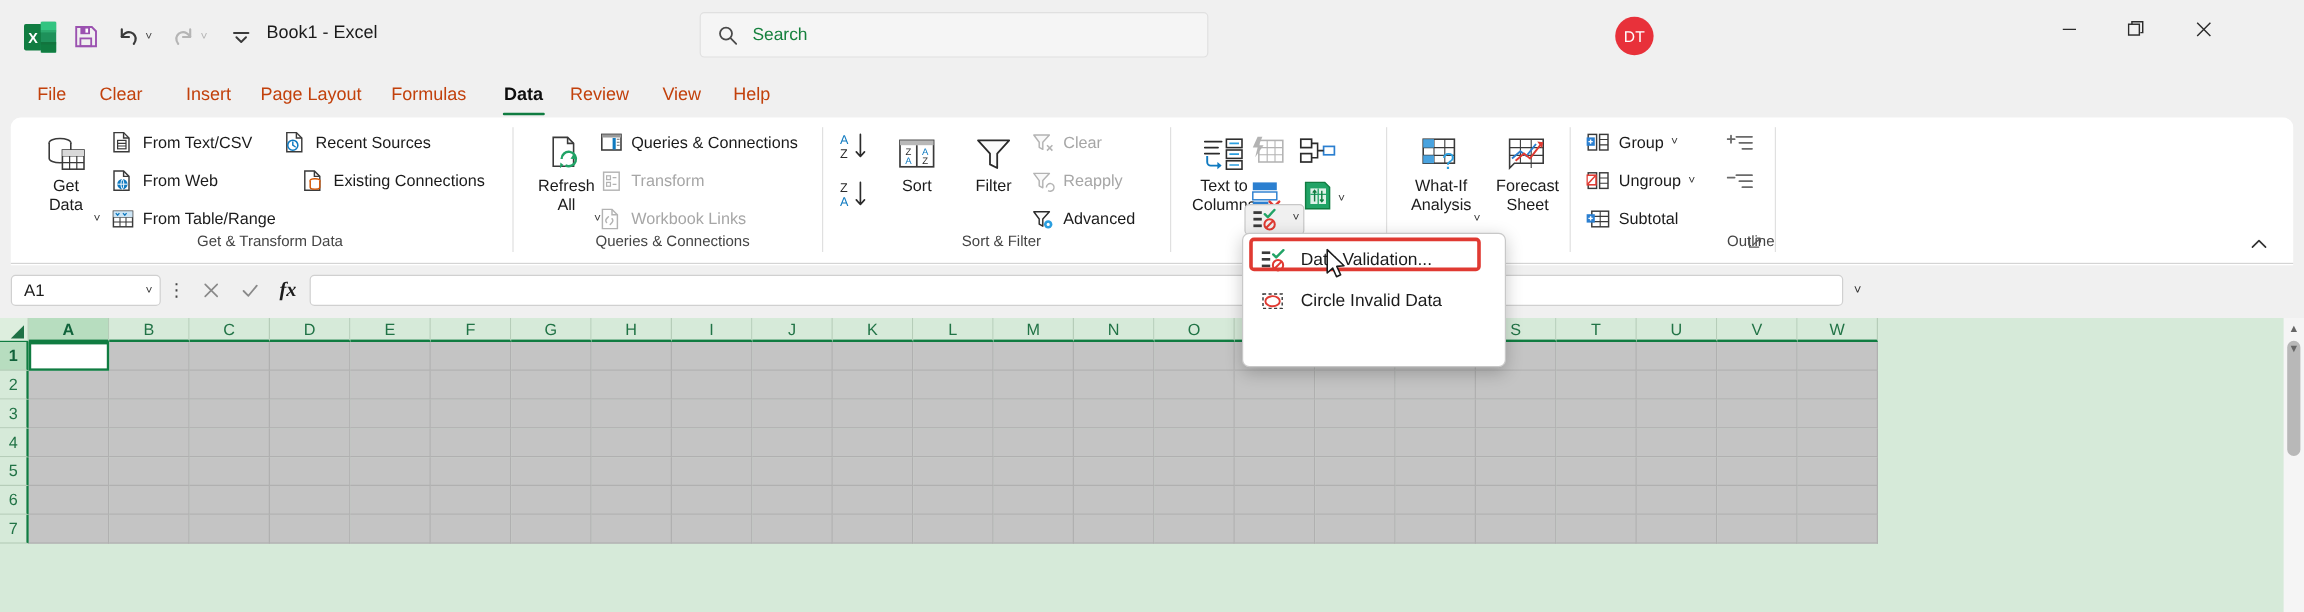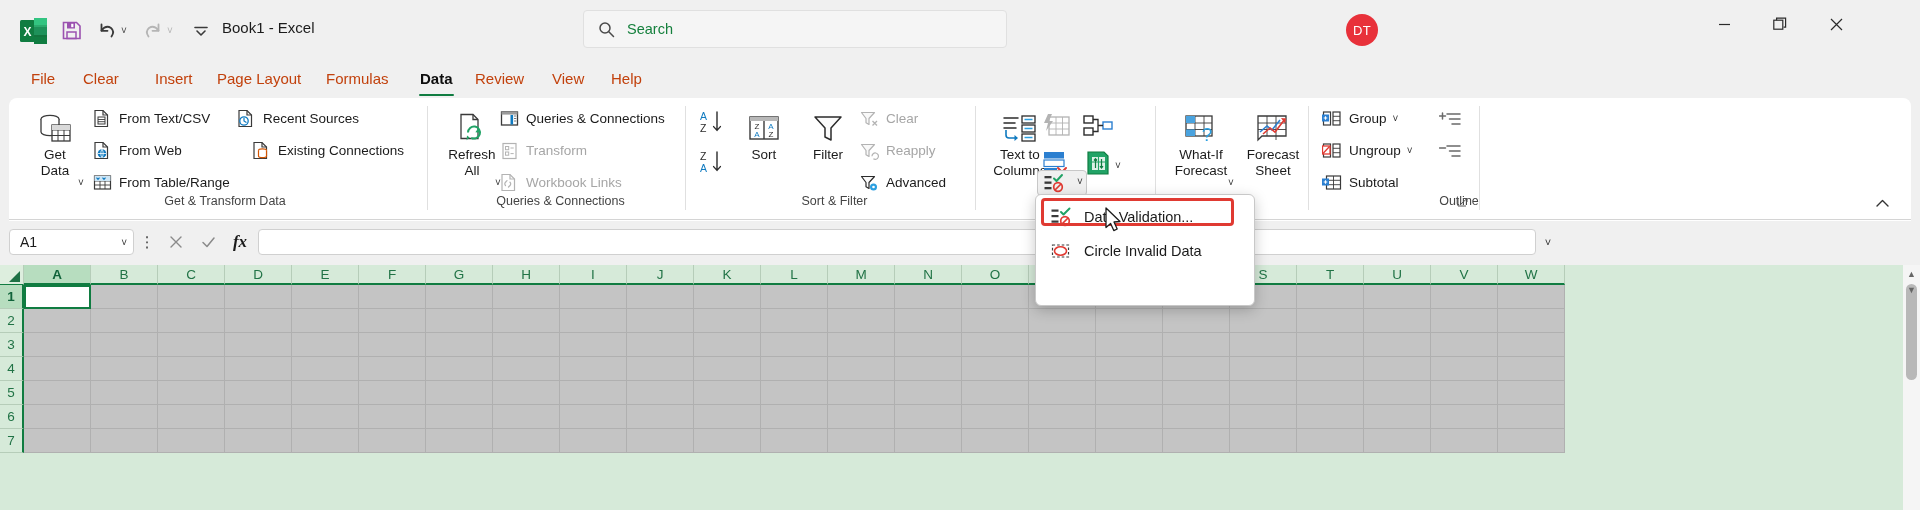--- a/index.html
+++ b/index.html
@@ -626,21 +626,21 @@
       <span class="ic">
         <svg width="36" height="32" viewBox="0 0 36 32">
           <rect x="3" y="3" width="26" height="20" fill="#fff" stroke="#3a3a3a" stroke-width="1.3"></rect>
           <path d="M3 10h26 M3 16.5h26 M12 3v20 M21 3v20" stroke="#3a3a3a" stroke-width="0.9"></path>
           <rect x="3" y="3" width="9" height="7" fill="#4aa3df"></rect>
           <rect x="3" y="16.5" width="9" height="6.5" fill="#4aa3df"></rect>
           <text x="24" y="28" font-family="'Liberation Sans',sans-serif" font-size="19" fill="#2b9fe0" text-anchor="middle">?</text>
         </svg>
       </span>
       <span class="lbl">What-If
-Forecast</span>
+Analysis</span>
       <span class="chev" style="position:absolute; left:58px; top:71px">˅</span>
     </div>
 
     <div class="rbtn-lg" style="left:1232px; top:8px; width:64px; height:86px">
       <span class="ic">
         <svg width="36" height="32" viewBox="0 0 36 32">
           <path d="M3 3h28v20H7l-4 4z" fill="#fff" stroke="#3a3a3a" stroke-width="1.3"></path>
           <path d="M3 10h28 M3 16.5h28 M12 3v20 M21 3v24" stroke="#3a3a3a" stroke-width="0.9"></path>
           <path d="M5 19 L12 13 L17 17 L25 7" fill="none" stroke="#2b7fd0" stroke-width="1.6"></path>
           <path d="M8 21 L15 15 L20 19 L30 6" fill="none" stroke="#e03a32" stroke-width="1.6"></path>

